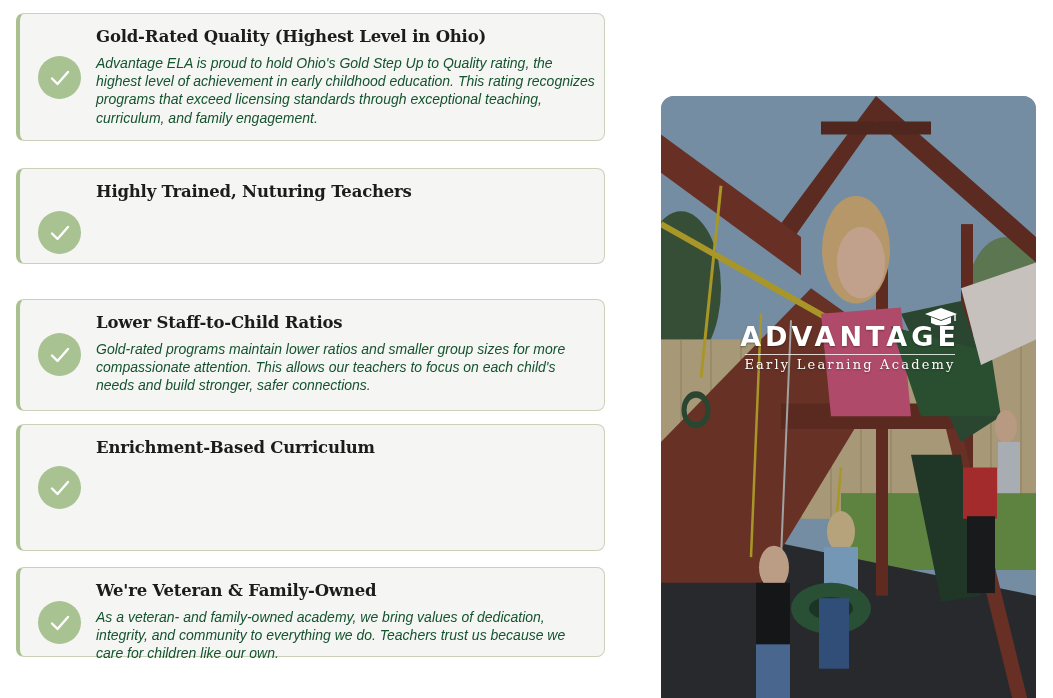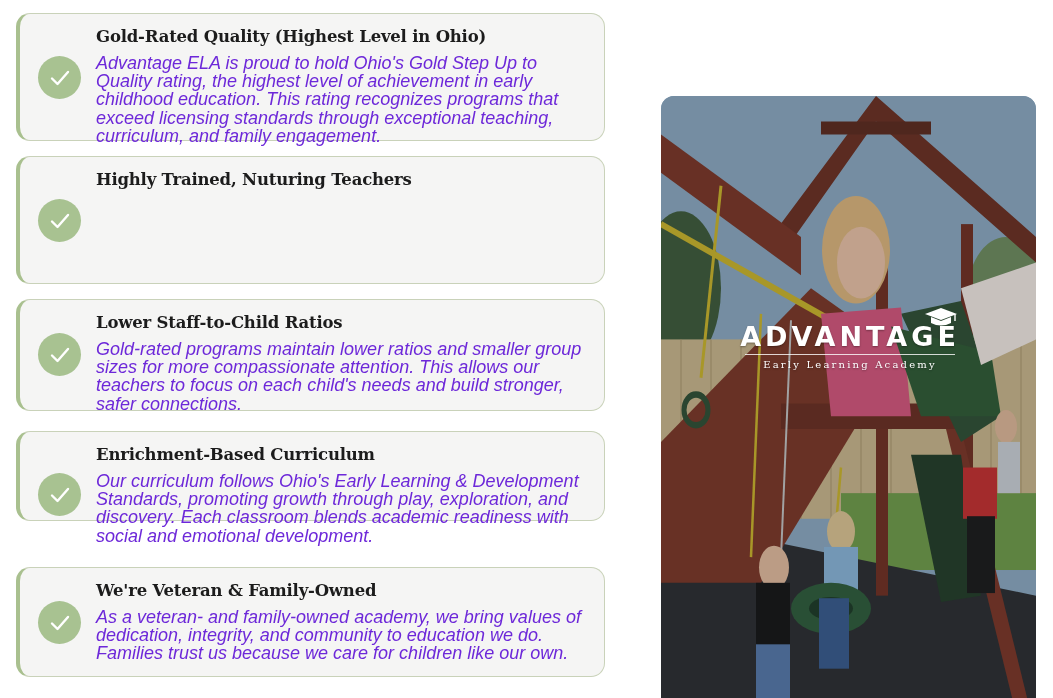--- a/index.html
+++ b/index.html
@@ -5,112 +5,111 @@
   * { box-sizing: border-box; margin: 0; padding: 0; }
   html, body { width: 1053px; height: 698px; background: #ffffff; overflow: hidden; }
   body { position: relative; font-family: "Liberation Sans", sans-serif; }
 
   .features { position: absolute; left: 16px; top: 13px; width: 589px; }
   .card {
     position: absolute; left: 0; width: 589px;
     background: #f5f5f4;
     border: 1px solid #c9d2b9;
     border-left: 4px solid #a9c08f;
-    border-radius: 14px;
+    border-radius: 8px;
   }
   .check {
     position: absolute; left: 18px; width: 43px; height: 43px;
     border-radius: 50%; background: #a8c291;
     display: flex; align-items: center; justify-content: center;
   }
   .check svg { width: 24px; height: 24px; }
   .card-title {
     position: absolute; left: 76px; top: 13px;
     font-family: "DejaVu Serif", serif; font-weight: bold;
     font-size: 16.5px; color: #1c1c1c; letter-spacing: -0.2px;
     white-space: nowrap;
   }
   .card-body {
     position: absolute; left: 76px; top: 40px; width: 500px;
     font-family: "Liberation Sans", sans-serif; font-style: italic;
-    font-size: 18px; line-height: 18.2px; color: #6d28d9;
+    font-size: 14px; line-height: 18.2px; color: #14532d;
   }
 
   .photo {
     position: absolute; left: 661px; top: 96px; width: 375px; height: 638px;
     border-radius: 13px; overflow: hidden; background: #7f9bb3;
   }
   .photo svg.scene { position: absolute; left: 0; top: 0; width: 100%; height: 100%; }
   .logo {
     position: absolute; left: 78px; top: 226px; width: 222px; text-align: center;
   }
   .logo-main {
     font-family: "DejaVu Sans", sans-serif; font-weight: bold;
     font-size: 27px; letter-spacing: 4px; color: #ffffff;
     line-height: 30px; text-shadow: 0 1px 2px rgba(0,0,0,0.35);
   }
   .logo-rule { height: 1px; background: rgba(255,255,255,0.8); margin: 2px 6px 2px 6px; }
   .logo-sub {
-    font-family: "DejaVu Serif", serif; font-size: 10px; letter-spacing: 2.2px;
+    font-family: "DejaVu Serif", serif; font-size: 13px; letter-spacing: 2.2px;
     color: #ffffff; line-height: 16px; text-shadow: 0 1px 2px rgba(0,0,0,0.35);
   }
   .cap-icon { position: absolute; right: 2px; top: -16px; width: 36px; height: 22px; }
 </style>
 </head>
 <body>
 
 <div class="features">
 
   <div class="card" style="top:0px;height:128px;">
     <div class="check" style="top:42px;">
       <svg viewBox="0 0 24 24">
           <path d="M4 12.5 L9.5 18 L20 6" fill="none" stroke="#fff" stroke-width="2.4" stroke-linecap="round" stroke-linejoin="round"></path>
         </svg>
     </div>
     <div class="card-title">Gold-Rated Quality (Highest Level in Ohio)</div>
     <div class="card-body">Advantage ELA is proud to hold Ohio's Gold Step Up to Quality rating, the highest level of achievement in early childhood education. This rating recognizes programs that exceed licensing standards through exceptional teaching, curriculum, and family engagement.</div>
   </div>
 
-  <div class="card" style="top:143px;height:128px;">
+  <div class="card" style="top:155px;height:96px;">
     <div class="check" style="top:42px;">
       <svg viewBox="0 0 24 24">
           <path d="M4 12.5 L9.5 18 L20 6" fill="none" stroke="#fff" stroke-width="2.4" stroke-linecap="round" stroke-linejoin="round"></path>
         </svg>
     </div>
     <div class="card-title">Highly Trained, Nuturing Teachers</div>
   </div>
 
   <div class="card" style="top:286px;height:112px;">
     <div class="check" style="top:33px;">
       <svg viewBox="0 0 24 24">
           <path d="M4 12.5 L9.5 18 L20 6" fill="none" stroke="#fff" stroke-width="2.4" stroke-linecap="round" stroke-linejoin="round"></path>
         </svg>
     </div>
     <div class="card-title">Lower Staff-to-Child Ratios</div>
     <div class="card-body">Gold-rated programs maintain lower ratios and smaller group sizes for more compassionate attention. This allows our teachers to focus on each child's needs and build stronger, safer connections.</div>
   </div>
 
-  <div class="card" style="top:411px;height:90px;margin-top:7px;">
+  <div class="card" style="top:411px;height:127px;">
     <div class="check" style="top:41px;">
       <svg viewBox="0 0 24 24">
           <path d="M4 12.5 L9.5 18 L20 6" fill="none" stroke="#fff" stroke-width="2.4" stroke-linecap="round" stroke-linejoin="round"></path>
         </svg>
     </div>
     <div class="card-title">Enrichment-Based Curriculum</div>
-    <div class="card-body">Our curriculum follows Ohio's Early Learning &amp; Development Standards, promoting growth through play, exploration, and discovery. Each classroom blends academic readiness with social and emotional development.</div>
   </div>
 
-  <div class="card" style="top:554px;height:110px;">
+  <div class="card" style="top:554px;height:90px;">
     <div class="check" style="top:33px;">
       <svg viewBox="0 0 24 24">
           <path d="M4 12.5 L9.5 18 L20 6" fill="none" stroke="#fff" stroke-width="2.4" stroke-linecap="round" stroke-linejoin="round"></path>
         </svg>
     </div>
     <div class="card-title">We're Veteran &amp; Family-Owned</div>
-    <div class="card-body">As a veteran- and family-owned academy, we bring values of dedication, integrity, and community to education we do. Families trust us because we care for children like our own.</div>
+    <div class="card-body">As a veteran- and family-owned academy, we bring values of dedication, integrity, and community to everything we do. Teachers trust us because we care for children like our own.</div>
   </div>
 
 </div>
 
 <div class="photo">
   <svg class="scene" viewBox="0 0 375 498" preserveAspectRatio="none">
 
     <rect x="0" y="0" width="375" height="498" fill="#8aa7bf"></rect>
 
     <ellipse cx="20" cy="150" rx="40" ry="60" fill="#3d5a3a"></ellipse>

